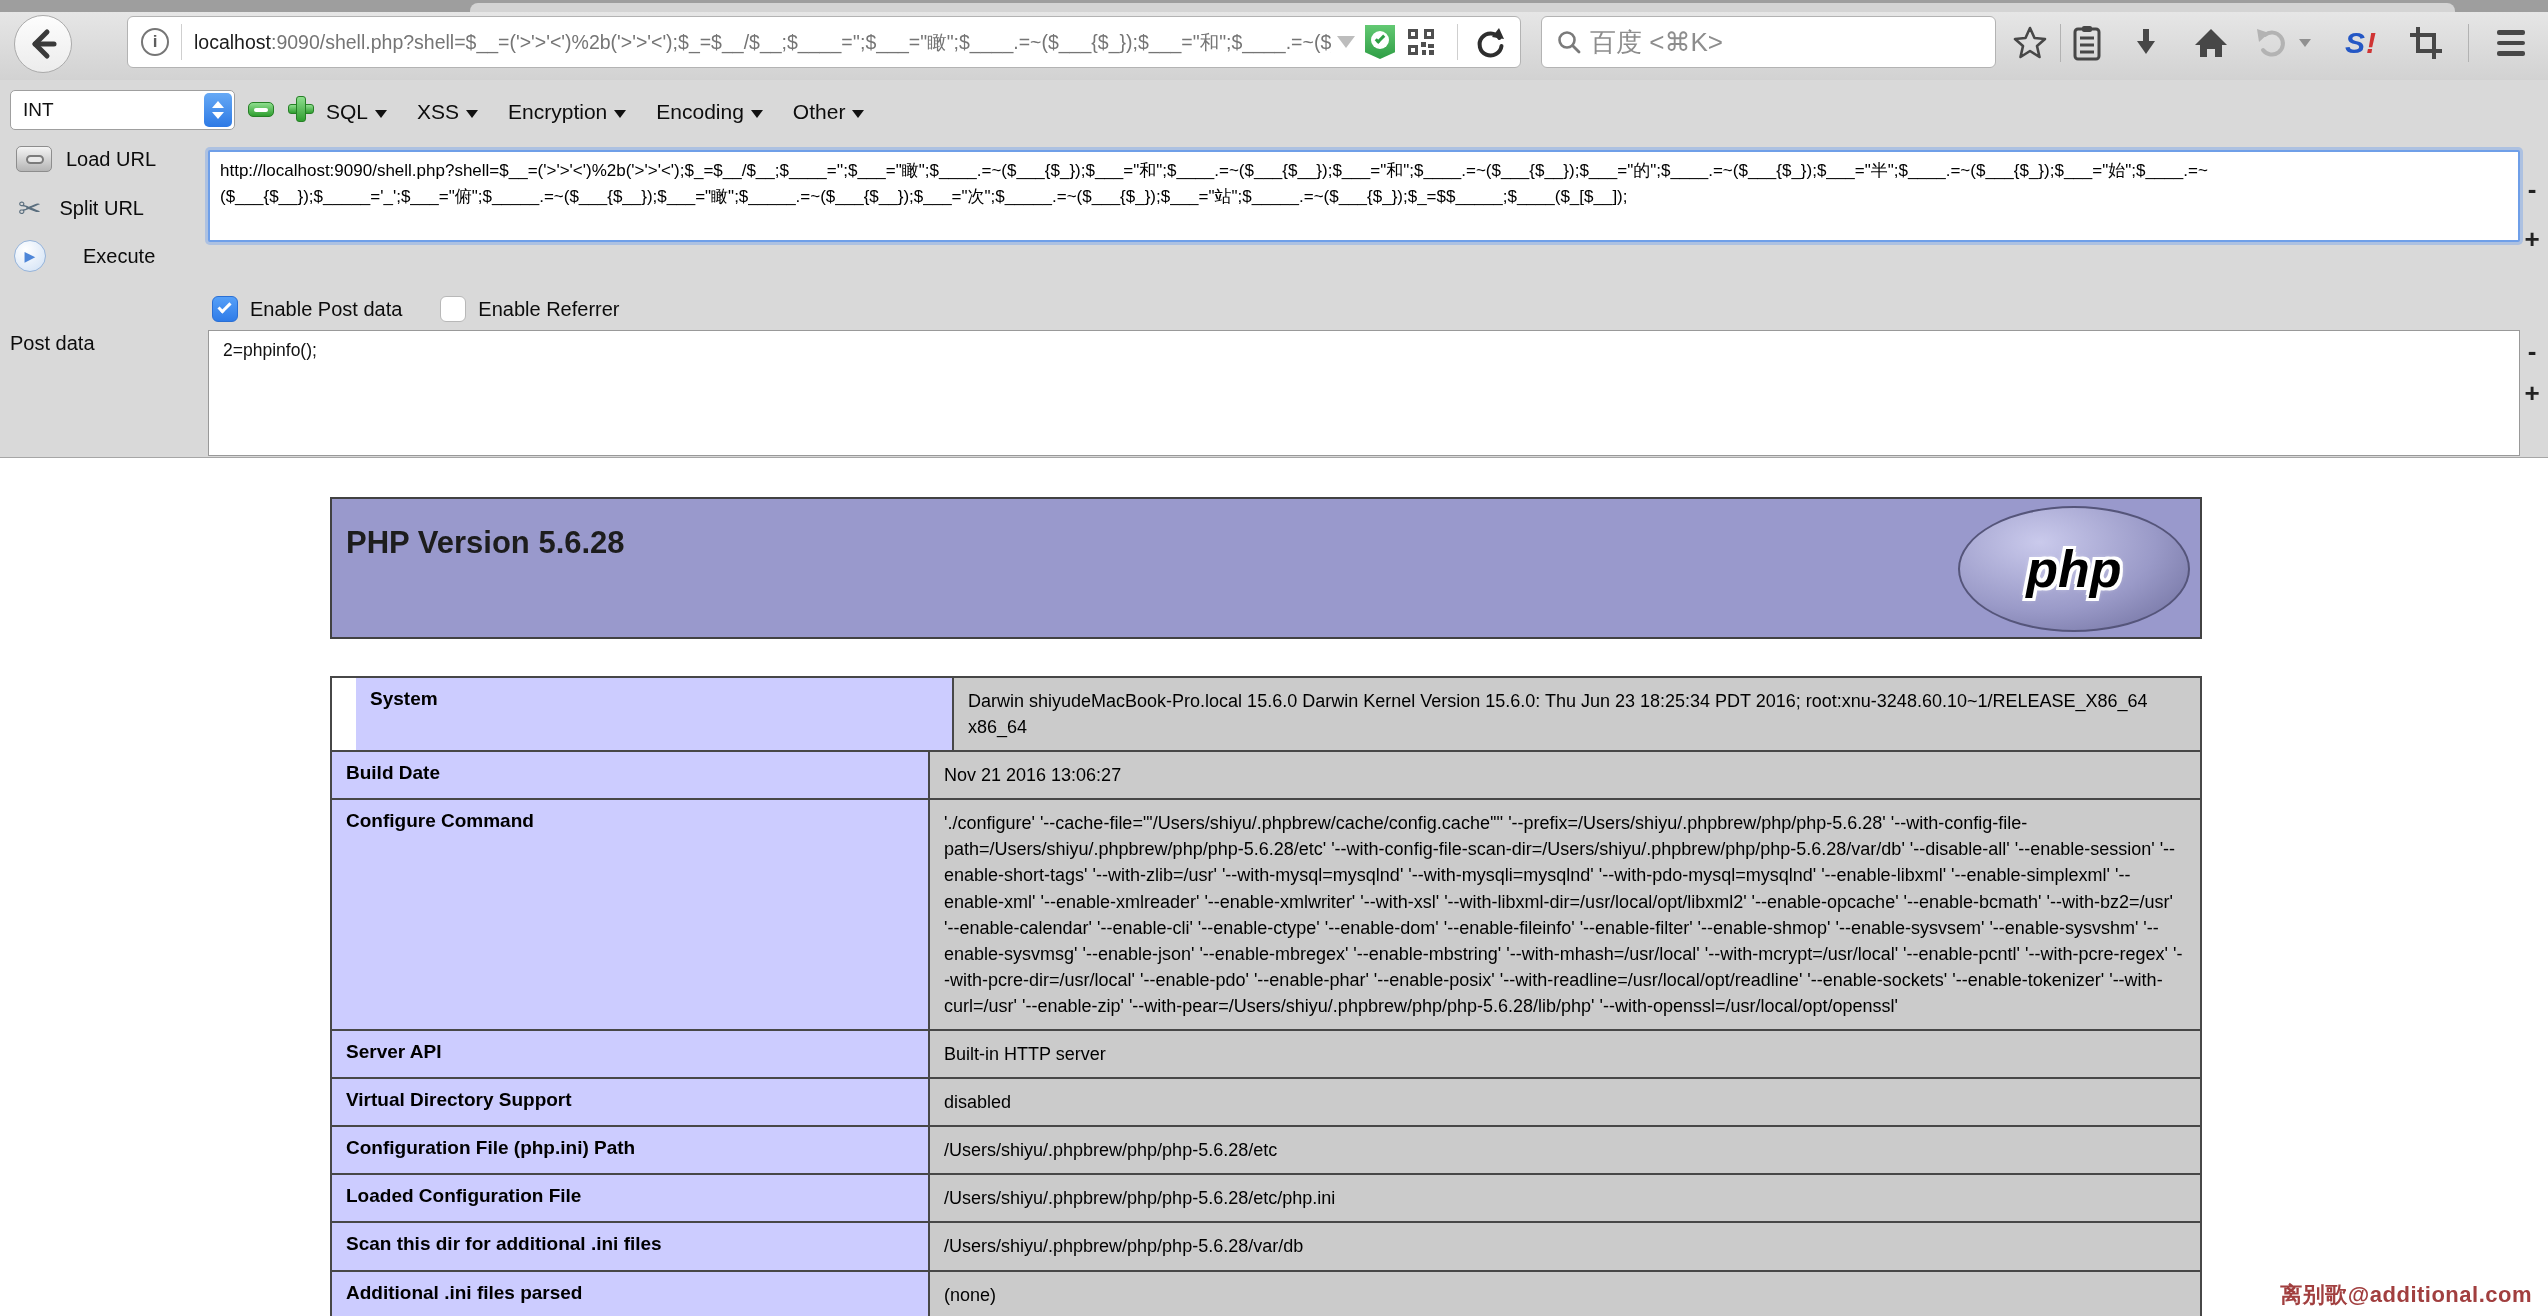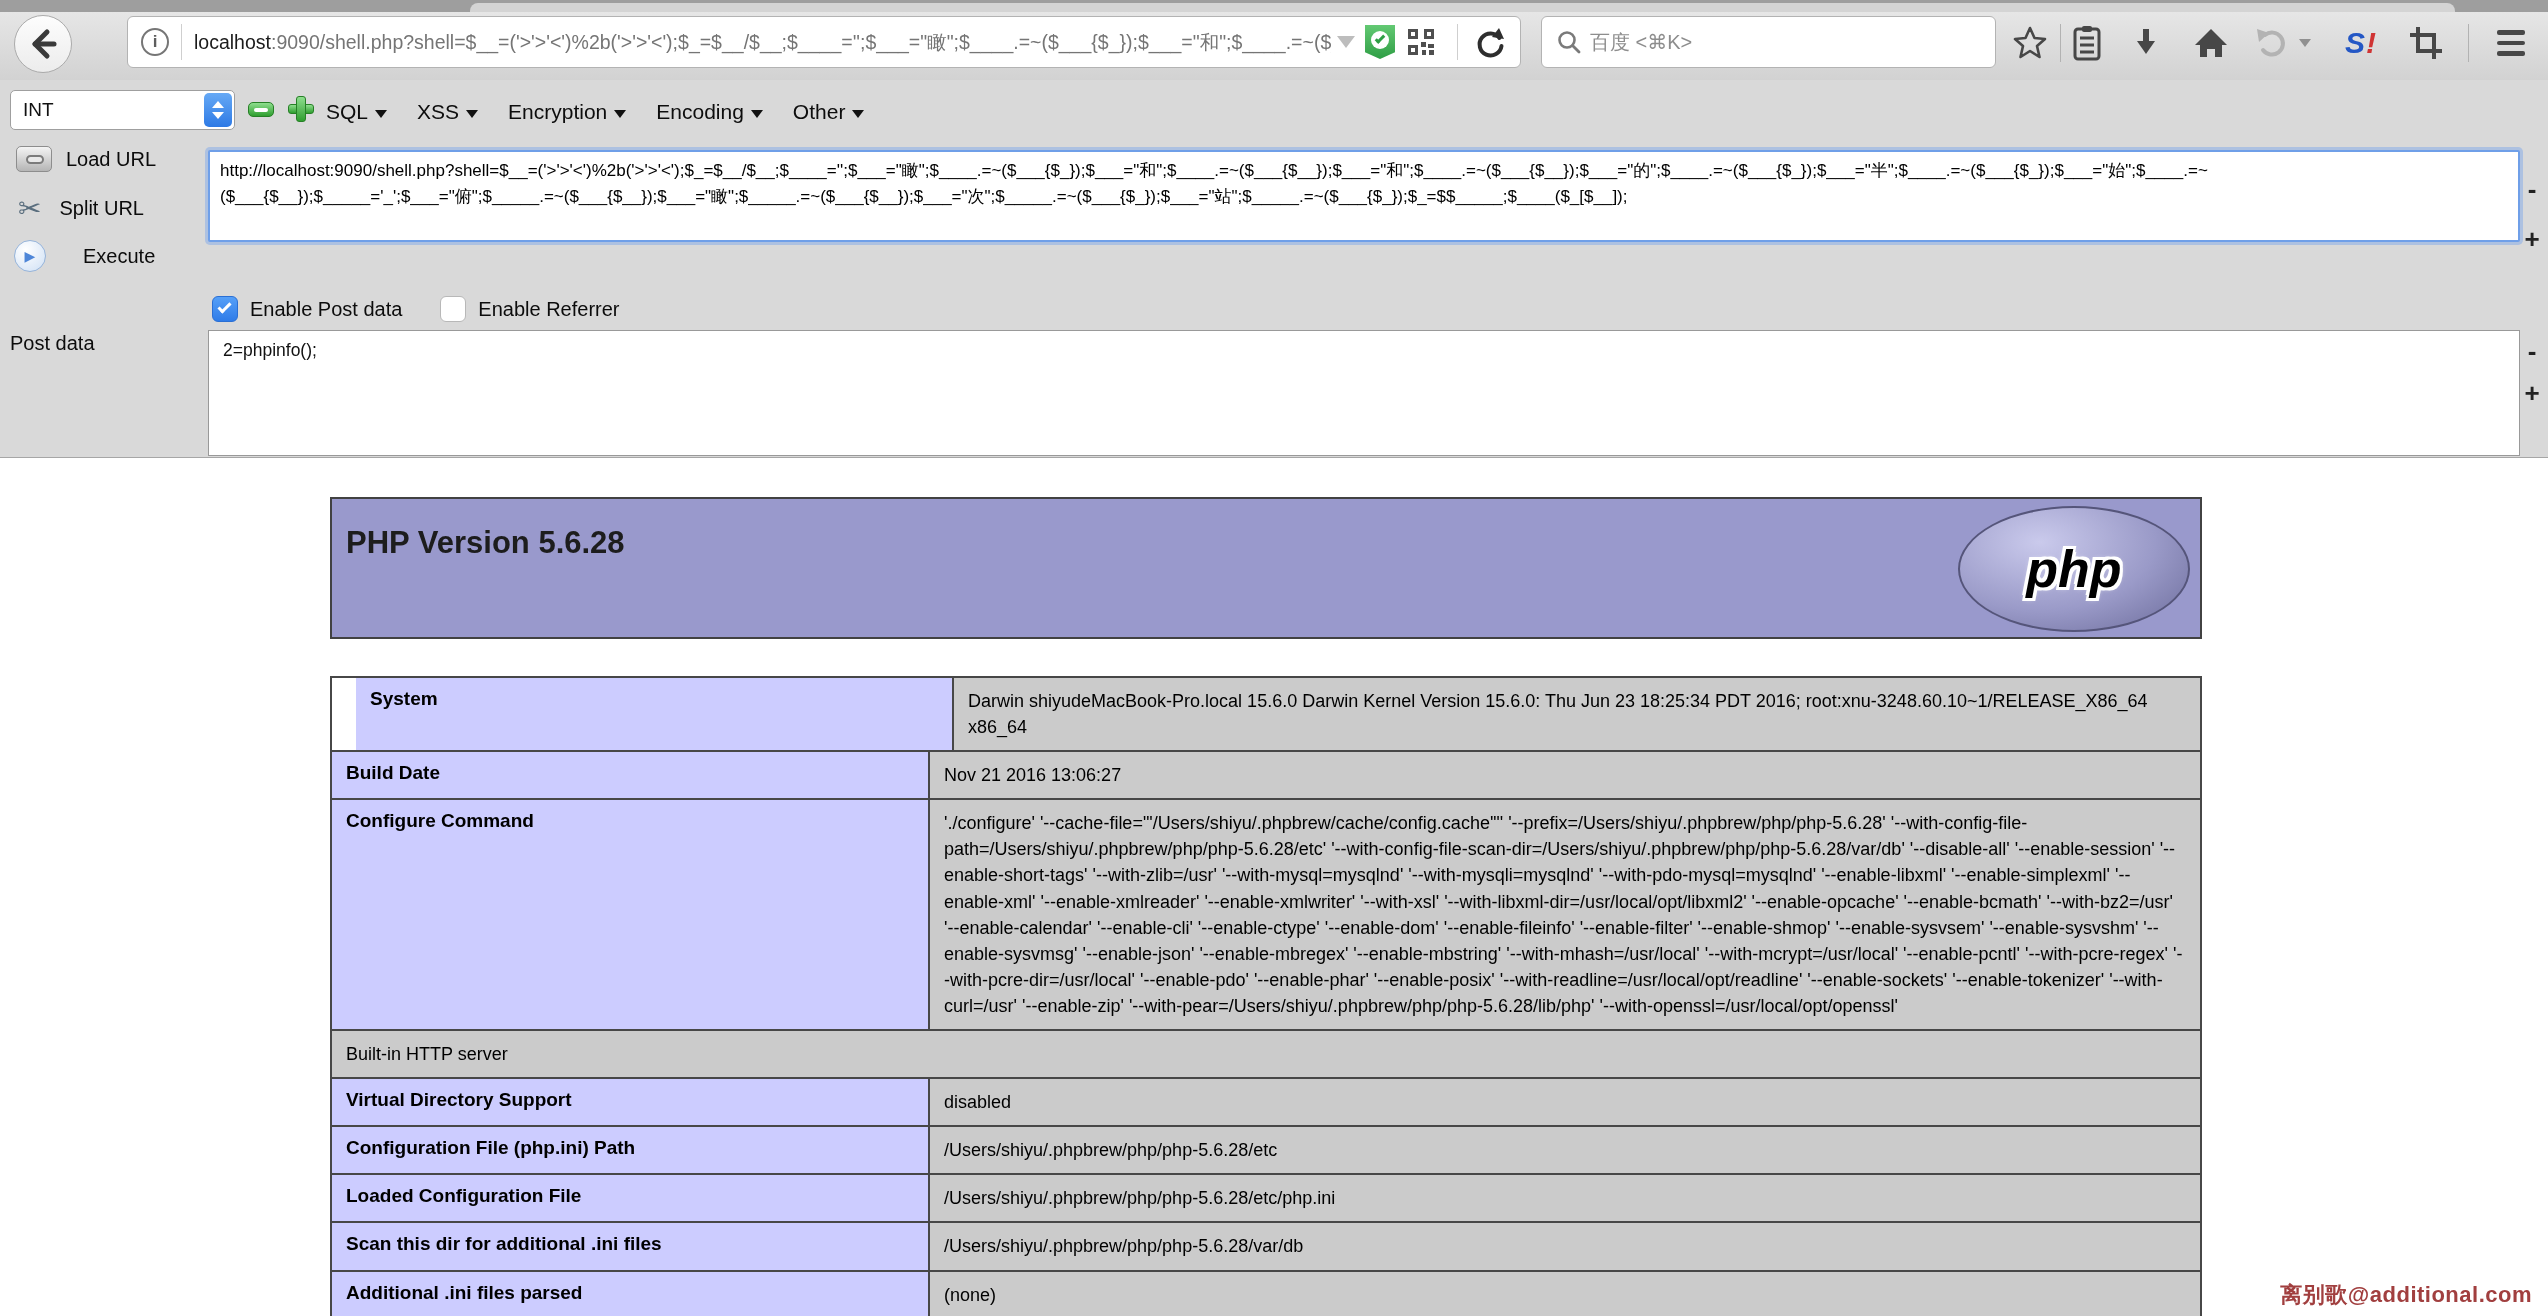--- a/index.html
+++ b/index.html
@@ -28,21 +28,21 @@
   .shield{position:relative;width:30px;height:34px;flex:0 0 auto;margin-right:12px;
           background:linear-gradient(#63c973,#2f9e45);clip-path:polygon(50% 100%,0 80%,0 0,100% 0,100% 80%);}
   .shield .disc{position:absolute;left:6px;top:6px;width:18px;height:18px;border-radius:50%;background:#fff;}
   .shield .chk{position:absolute;left:10px;top:11px;width:10px;height:5px;border-left:3px solid #2f9e45;border-bottom:3px solid #2f9e45;transform:rotate(-45deg);}
   .qr{flex:0 0 auto;margin-right:10px;}
   .reload{flex:0 0 auto;margin:0 14px 0 2px;}
 
   .searchfield{position:absolute;left:1541px;top:4px;width:455px;height:52px;background:#fff;border:1px solid #b3b3b3;
                border-radius:6px;display:flex;align-items:center;}
   .searchfield input{border:none;outline:none;background:transparent;flex:1;font-family:"Liberation Sans",sans-serif;
-                     font-size:20px;color:#444;margin-left:4px;min-width:0;}
+                     font-size:26px;color:#444;margin-left:4px;min-width:0;}
   .searchfield input::placeholder{color:#8d8d8d;opacity:1;}
 
   .navico{position:absolute;top:10px;width:42px;height:42px;display:flex;align-items:center;justify-content:center;}
   .tooldiv{position:absolute;top:12px;width:1px;height:38px;background:#b2b2b2;}
   .mini-caret{width:0;height:0;border-left:6px solid transparent;border-right:6px solid transparent;border-top:8px solid #909090;}
   .sexcl{font-size:30px;font-weight:bold;font-style:italic;letter-spacing:1px;}
   .sexcl .s{color:#2457c5;}
   .sexcl .b{color:#d03434;}
   .burger{display:flex;flex-direction:column;gap:6px;}
   .burger div{width:28px;height:4.5px;background:#474747;border-radius:2px;}
@@ -314,20 +314,21 @@
         </div>
         <div class="pi-row">
           <div class="pi-label">Build Date</div>
           <div class="pi-value">Nov 21 2016 13:06:27</div>
         </div>
         <div class="pi-row">
           <div class="pi-label">Configure Command</div>
           <div class="pi-value">'./configure' '--cache-file="'/Users/shiyu/.phpbrew/cache/config.cache'"' '--prefix=/Users/shiyu/.phpbrew/php/php-5.6.28' '--with-config-file-path=/Users/shiyu/.phpbrew/php/php-5.6.28/etc' '--with-config-file-scan-dir=/Users/shiyu/.phpbrew/php/php-5.6.28/var/db' '--disable-all' '--enable-session' '--enable-short-tags' '--with-zlib=/usr' '--with-mysql=mysqlnd' '--with-mysqli=mysqlnd' '--with-pdo-mysql=mysqlnd' '--enable-libxml' '--enable-simplexml' '--enable-xml' '--enable-xmlreader' '--enable-xmlwriter' '--with-xsl' '--with-libxml-dir=/usr/local/opt/libxml2' '--enable-opcache' '--enable-bcmath' '--with-bz2=/usr' '--enable-calendar' '--enable-cli' '--enable-ctype' '--enable-dom' '--enable-fileinfo' '--enable-filter' '--enable-shmop' '--enable-sysvsem' '--enable-sysvshm' '--enable-sysvmsg' '--enable-json' '--enable-mbregex' '--enable-mbstring' '--with-mhash=/usr/local' '--with-mcrypt=/usr/local' '--enable-pcntl' '--with-pcre-regex' '--with-pcre-dir=/usr/local' '--enable-pdo' '--enable-phar' '--enable-posix' '--with-readline=/usr/local/opt/readline' '--enable-sockets' '--enable-tokenizer' '--with-curl=/usr' '--enable-zip' '--with-pear=/Users/shiyu/.phpbrew/php/php-5.6.28/lib/php' '--with-openssl=/usr/local/opt/openssl'</div>
         </div>
         <div class="pi-row">
+          <div class="pi-label">Server API</div>
           <div class="pi-value">Built-in HTTP server</div>
         </div>
         <div class="pi-row">
           <div class="pi-label">Virtual Directory Support</div>
           <div class="pi-value">disabled</div>
         </div>
         <div class="pi-row">
           <div class="pi-label">Configuration File (php.ini) Path</div>
           <div class="pi-value">/Users/shiyu/.phpbrew/php/php-5.6.28/etc</div>
         </div>

